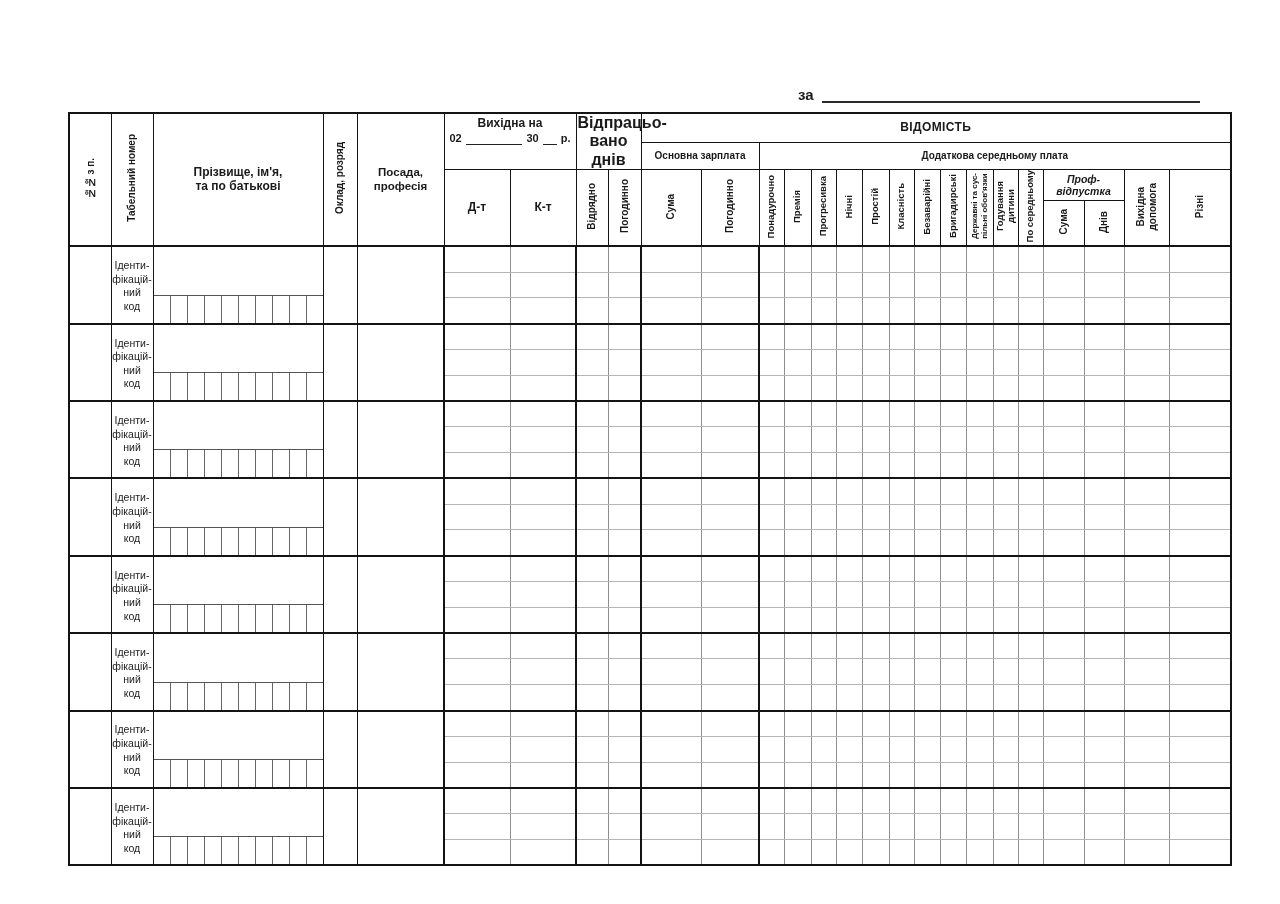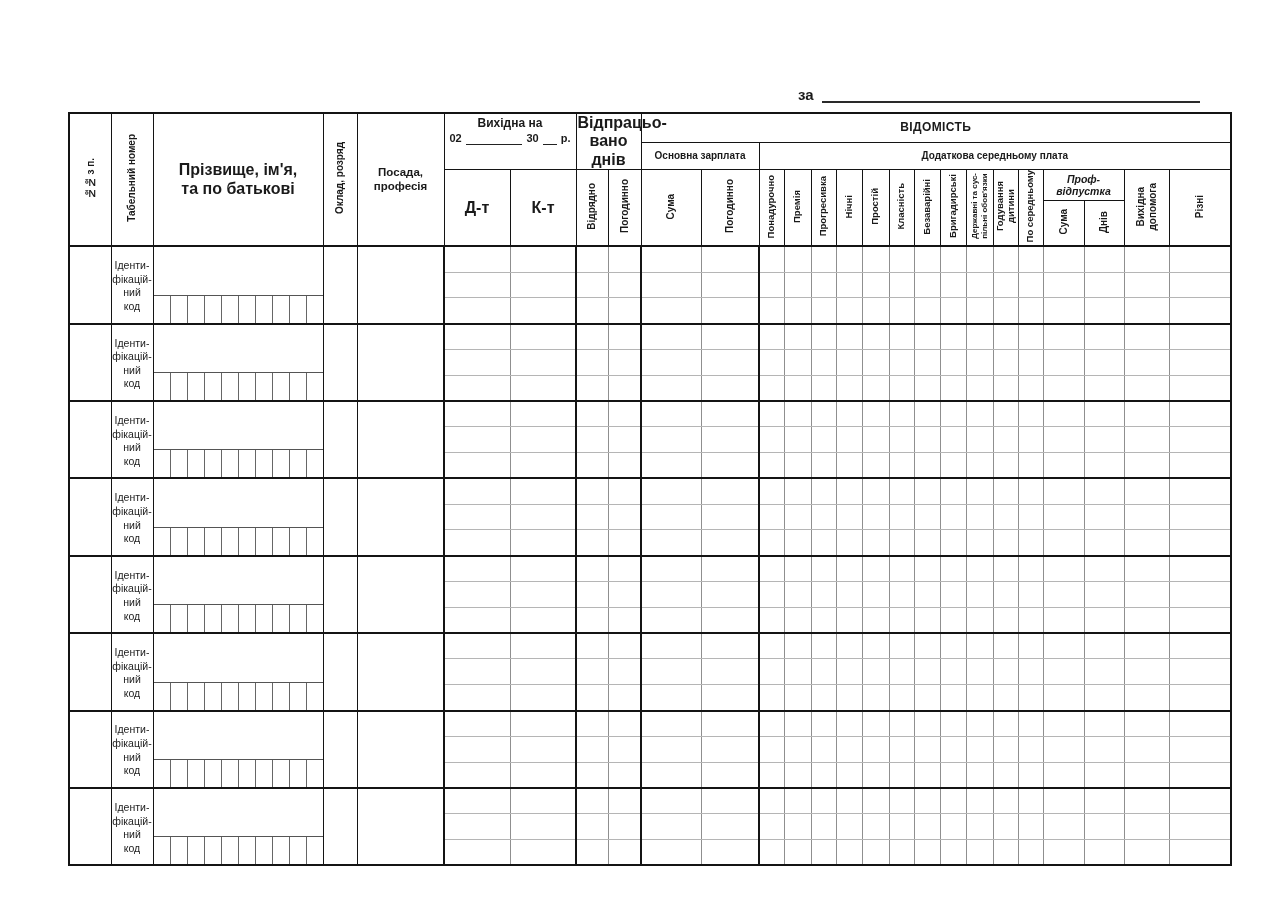--- a/index.html
+++ b/index.html
@@ -14,26 +14,26 @@
   .za-blank{flex:1;height:14px;border-bottom:2px solid #2a2a2a;}
 
   
   table{position:absolute;left:68px;top:112px;width:1162px;border-collapse:collapse;
     table-layout:fixed;border:2px solid #141414;}
   th{border:1.4px solid #141414;padding:0 1px;font-weight:bold;font-size:11px;
     text-align:center;vertical-align:middle;line-height:1.15;background:#fff;}
   .hr1{height:21px}.hr2{height:19px}.hr3{height:30px}.hr4{height:45px}
 
   .pre{white-space:pre-line;}
-  .name-h{font-size:16px;margin-top:40px;}
+  .name-h{font-size:12px;margin-top:40px;}
   .pos-h{font-size:11.5px;}
   .wd{font-size:16px;}
   .accr{font-size:12px;letter-spacing:.4px;}
   .grp-h{font-size:10px;}
-  .dk{font-size:16px;}
+  .dk{font-size:12px;}
   .pv{font-size:10.5px;font-style:italic;}
 
   .vert span{writing-mode:vertical-rl;transform:rotate(180deg);display:inline-block;
     white-space:pre-line;font-size:10px;line-height:1.15;}
   .fs9 span{font-size:9.5px;}
   .small span{font-size:8px;line-height:1.25;}
 
   .saldo{vertical-align:top;}
   .saldo-t{font-size:12px;font-weight:bold;padding-top:3px;}
   .saldo-d{display:flex;align-items:flex-end;gap:4px;padding:1px 4px 4px;font-size:11px;font-weight:bold;}

